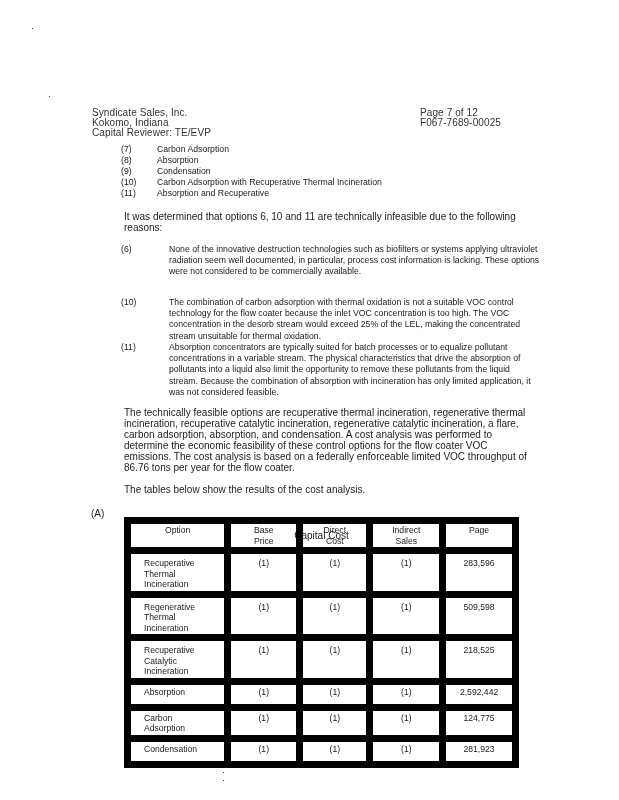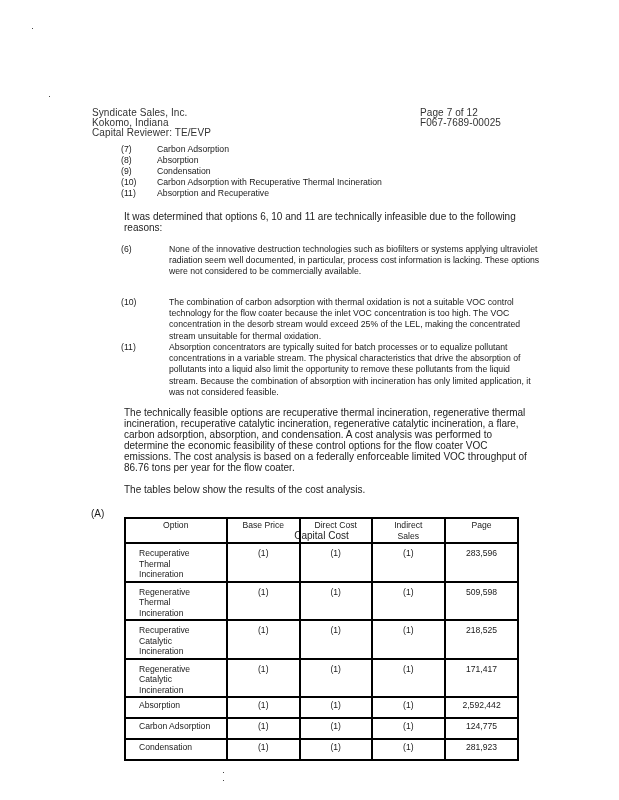--- a/index.html
+++ b/index.html
@@ -17,21 +17,21 @@
   .reason .num { position: absolute; left: 0; top: 0; }
   .reason .body { margin-left: 48px; }
   .dot { position: absolute; width: 1px; height: 1px; background: #444; }
 
   table.cost {
     position: absolute; left: 124px; top: 517px; width: 395px;
     border-collapse: collapse; border: 2px solid #111;
     font-size: 8.6px; line-height: 10.5px;
   }
   table.cost th, table.cost td {
-    border: 2px solid #000000; padding: 1px 13px; vertical-align: top;
+    border: 7px solid #000000; padding: 1px 13px; vertical-align: top;
   }
   table.cost th { font-weight: normal; text-align: center; height: 13px; }
   table.cost td.c { text-align: center; }
   table.cost tr.tall td { height: 27px; padding-top: 4px; }
   table.cost tr.short td { height: 16px; padding-top: 2px; }
   table.cost col.c0 { width: 102px; }
   table.cost col.c1 { width: 74px; }
   table.cost col.c2 { width: 72px; }
   table.cost col.c3 { width: 74px; }
   table.cost col.c4 { width: 73px; }
@@ -132,27 +132,20 @@
       <td class="c">(1)</td>
       <td class="c">509,598</td>
     </tr>
     <tr class="tall">
       <td>Recuperative Catalytic Incineration</td>
       <td class="c">(1)</td>
       <td class="c">(1)</td>
       <td class="c">(1)</td>
       <td class="c">218,525</td>
     </tr>
-    <tr class="tall">
-      <td>Regenerative Catalytic Incineration</td>
-      <td class="c">(1)</td>
-      <td class="c">(1)</td>
-      <td class="c">(1)</td>
-      <td class="c">171,417</td>
-    </tr>
     <tr class="short">
       <td>Absorption</td>
       <td class="c">(1)</td>
       <td class="c">(1)</td>
       <td class="c">(1)</td>
       <td class="c">2,592,442</td>
     </tr>
     <tr class="short">
       <td>Carbon Adsorption</td>
       <td class="c">(1)</td>

